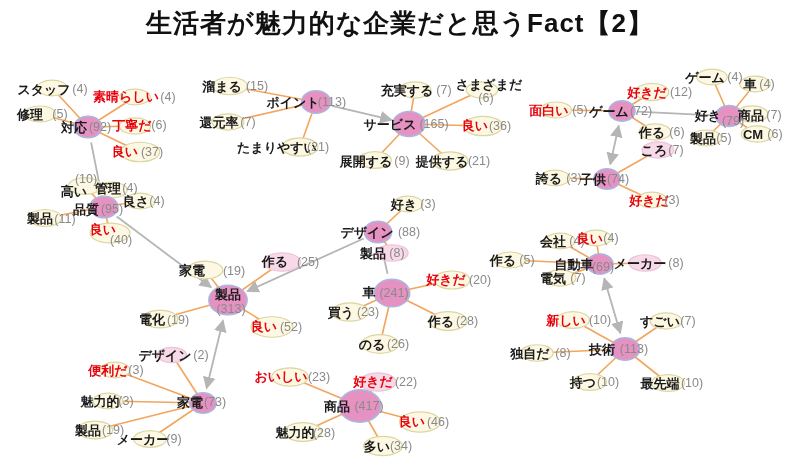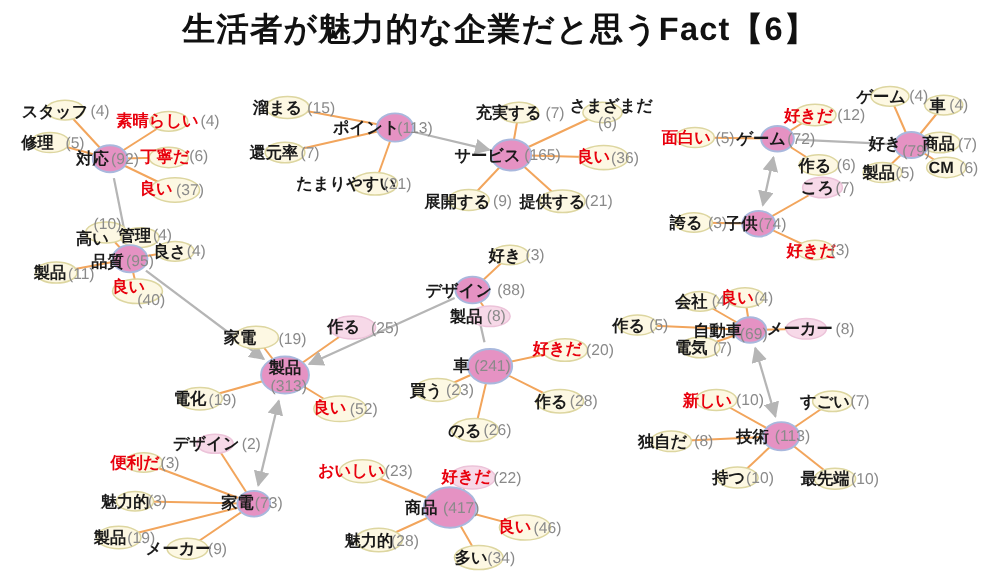--- a/index.html
+++ b/index.html
@@ -6,21 +6,21 @@
   body{width:800px;height:465px;position:relative;overflow:hidden;
        font-family:"Liberation Sans","DejaVu Sans",sans-serif;}
   #title{position:absolute;top:6px;left:0;width:800px;text-align:center;
          font-size:26px;font-weight:bold;color:#111;letter-spacing:1px;}
   #graph{position:absolute;top:0;left:0;}
   svg text{font-family:"Liberation Sans","DejaVu Sans",sans-serif;}
 </style>
 </head>
 <body>
 
-<div id="title">生活者が魅力的な企業だと思うFact【6】</div>
+<div id="title">生活者が魅力的な企業だと思うFact【2】</div>
 
 <svg id="graph" width="800" height="465" viewBox="0 0 800 465">
     <defs>
       <marker id="arw" viewBox="0 0 10 10" refX="9" refY="5" markerWidth="7" markerHeight="7" orient="auto-start-reverse">
         <path d="M0,0 L10,5 L0,10 z" fill="#b5b5b5"></path>
       </marker>
     </defs>
     <line x1="88" y1="127" x2="52" y2="88" stroke="#f2a55c" stroke-width="1.6"></line>
     <line x1="88" y1="127" x2="135" y2="97" stroke="#f2a55c" stroke-width="1.6"></line>
     <line x1="88" y1="127" x2="40" y2="114" stroke="#f2a55c" stroke-width="1.6"></line>

